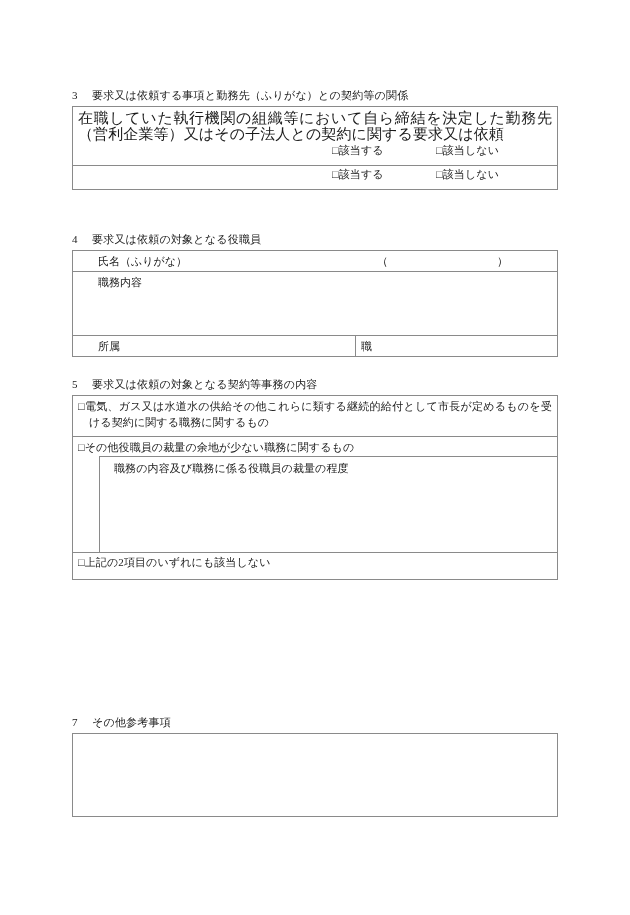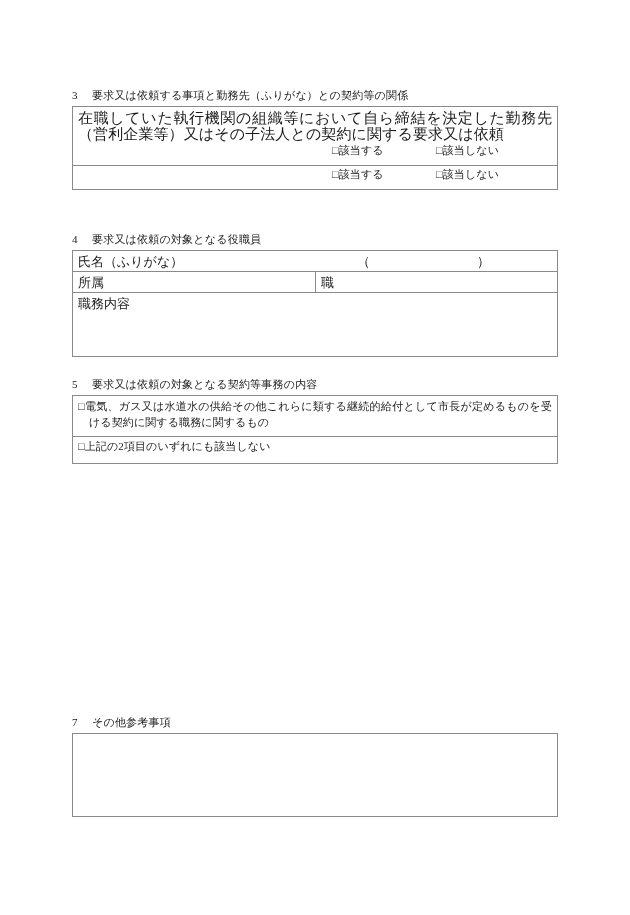--- a/index.html
+++ b/index.html
@@ -71,25 +71,26 @@
     position: absolute;
     white-space: nowrap;
   }
   .choice.yes { left: 259px; }
   .choice.no  { left: 363px; }
   .cellrow {
     display: flex;
     box-sizing: border-box;
   }
   .cell {
-    font-size: 13px;
+    font-size: 11px;
     line-height: 15px;
     padding: 3px 5px 3px 5px;
     box-sizing: border-box;
     position: relative;
+    margin-left: 20px;
   }
   .cell.divider {
     border-left: 1px solid #8a8a8a;
   }
   .paren-open {
     position: absolute;
     left: 284px;
     top: 3px;
   }
   .paren-close {
@@ -155,51 +156,61 @@
   <div class="section" style="top:232px;">
     <div class="sec-heading">
       <span class="num">4</span><span>要求又は依頼の対象となる役職員</span>
     </div>
     <div class="box">
       <div class="row">
         <div class="cell" style="width:100%;height:20px;">
           <span>氏名（ふりがな）</span>
           <span class="paren-open">（</span>
           <span class="paren-close">）</span>
+        </div>
+      </div>
+      <div class="row">
+        <div class="cell" style="height:63px;">
+          <span>職務内容</span>
         </div>
       </div>
       <div class="row">
         <div class="cellrow" style="height:20px;">
           <div class="cell" style="width:242px;">
             <span>所属</span>
           </div>
           <div class="cell divider" style="flex:1;">
             <span>職</span>
           </div>
         </div>
       </div>
-      <div class="row">
-        <div class="cell" style="height:63px;">
-          <span>職務内容</span>
-        </div>
-      </div>
     </div>
   </div>
 
   <div class="section" style="top:377px;">
     <div class="sec-heading">
       <span class="num">5</span><span>要求又は依頼の対象となる契約等事務の内容</span>
     </div>
     <div class="box">
       <div class="row">
         <div class="check" style="height:35px;">
           <span class="hang">□電気、ガス又は水道水の供給その他これらに類する継続的給付として市長が定めるものを受ける契約に関する職務に関するもの</span>
         </div>
       </div>
       <div class="row">
+        <div class="check" style="padding-bottom:0;">
+          <span class="hang">□その他役職員の裁量の余地が少ない職務に関するもの</span>
+        </div>
+        <div class="inner-wrap">
+          <div class="inner-box" style="height:96px;">
+            <span>職務の内容及び職務に係る役職員の裁量の程度</span>
+          </div>
+        </div>
+      </div>
+      <div class="row">
         <div class="check" style="height:22px;padding-top:2px;">
           <span class="hang">□上記の2項目のいずれにも該当しない</span>
         </div>
       </div>
     </div>
   </div>
 
 
   <div class="section" style="top:715px;">
     <div class="sec-heading">

